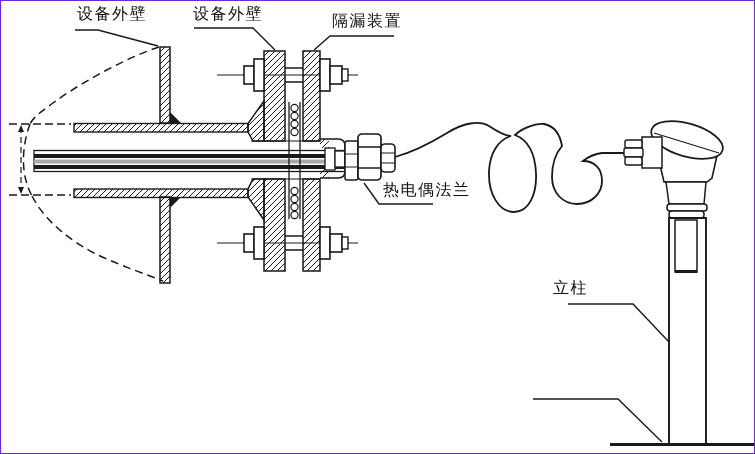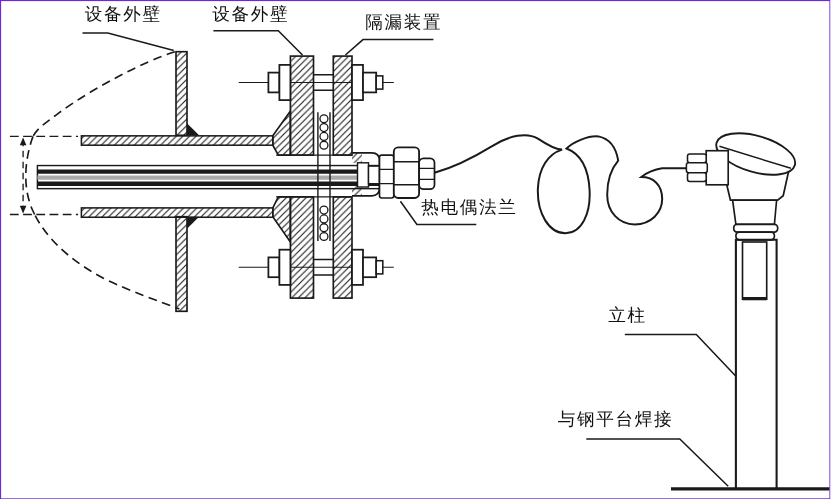--- a/index.html
+++ b/index.html
@@ -172,14 +172,13 @@
       <path d="M 567 303 L 632 303 L 668 341"></path>
       <path d="M 532 398 L 617 398 L 661 441"></path>
     </g>
   </svg>
 
   <div class="label" style="left:76px;top:4px">设备外壁</div>
   <div class="label" style="left:192px;top:4px">设备外壁</div>
   <div class="label" style="left:331px;top:11px">隔漏装置</div>
   <div class="label" style="left:382px;top:180px">热电偶法兰</div>
   <div class="label" style="left:552px;top:278px">立柱</div>
-  <div class="label" style="left:506px;top:372px">与钢平台焊接</div>
 </div>
 
 </body></html>

